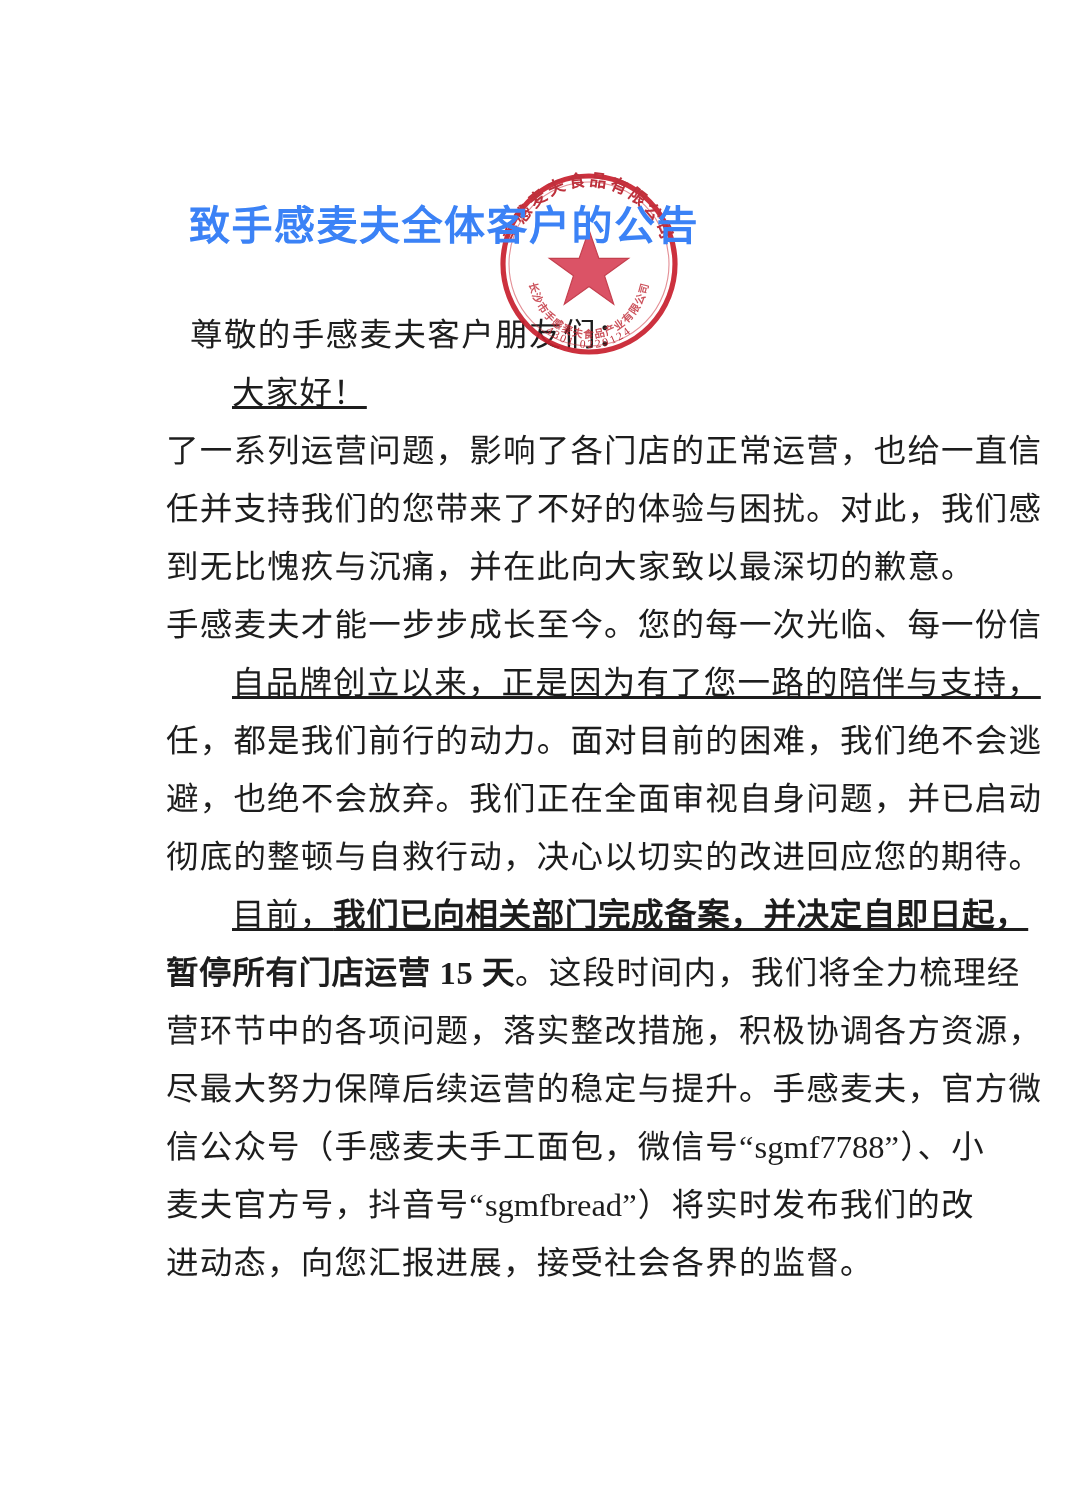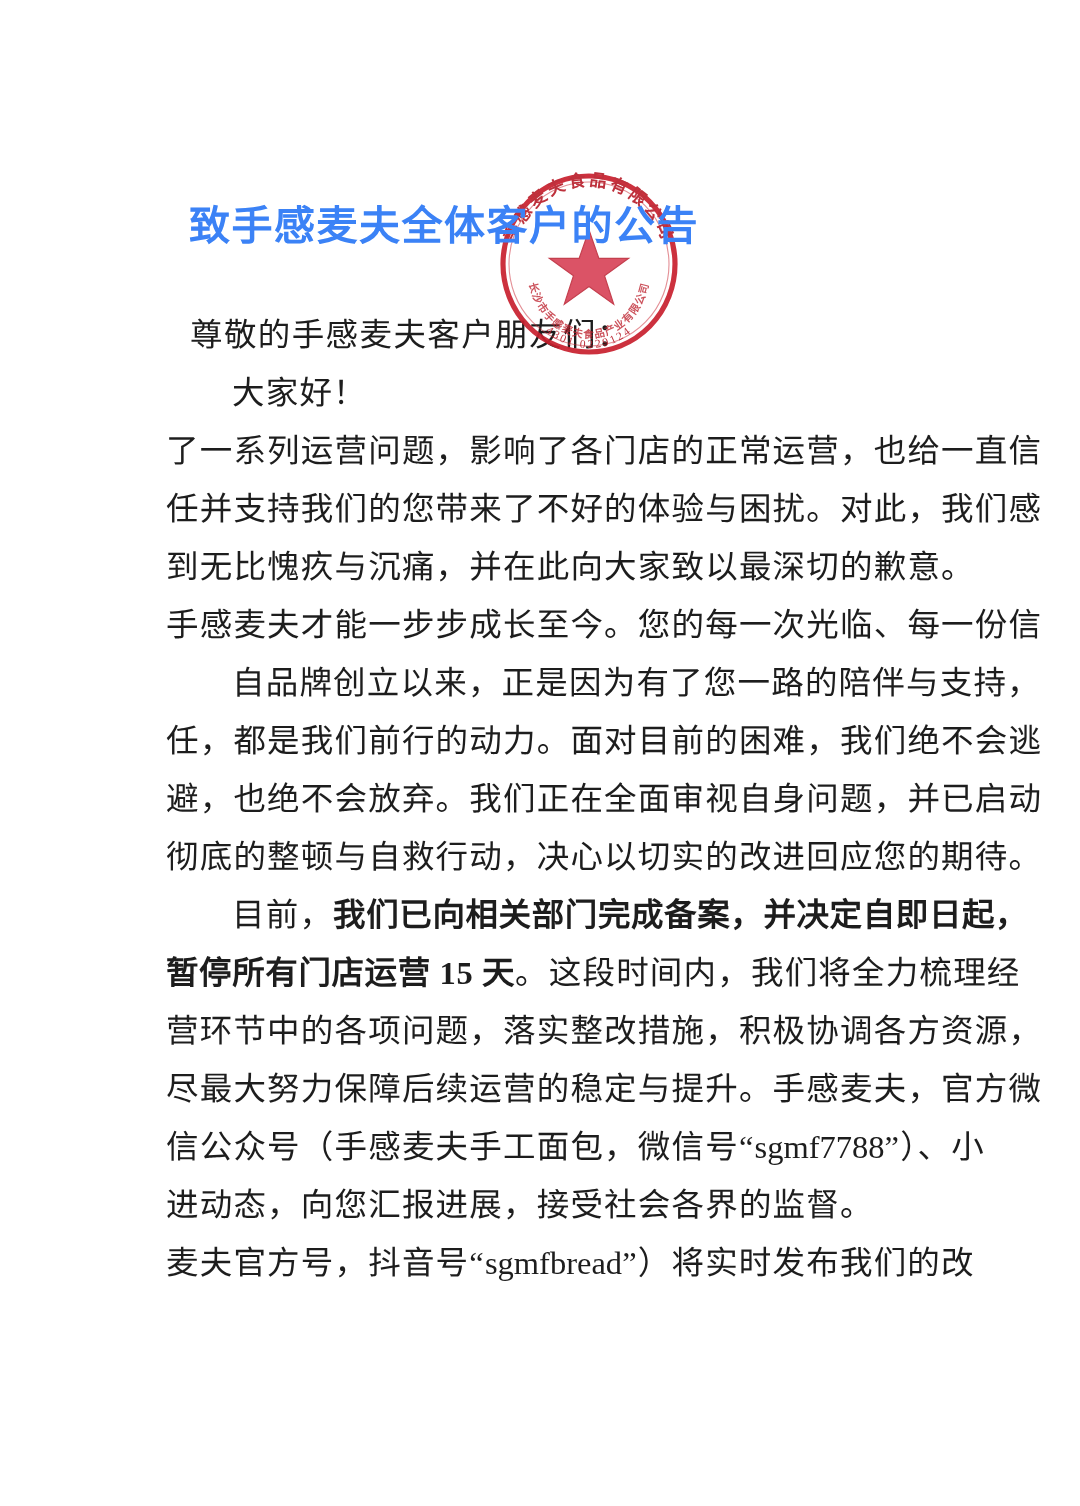--- a/index.html
+++ b/index.html
@@ -59,21 +59,21 @@
 
   .line {
     font-size: 32.5px;
     line-height: 58px;
     letter-spacing: 1.2px;
     white-space: nowrap;
     color: #1d1d1d;
   }
 
   .line.salutation { letter-spacing: 1.4px; margin-left: 24px; }
-  .indent-2 { padding-left: 66px; }
+  .indent-2 { padding-left: 66px; text-decoration: underline; }
 
   .b { font-weight: bold; letter-spacing: 0.6px; }
 
   .latin {
     font-family: Liberation Serif, serif;
     letter-spacing: 0;
   }
 </style>
 </head>
 <body>
@@ -137,21 +137,21 @@
         <span class="b">暂停所有门店运营 15 天</span><span>。这段时间内，我们将全力梳理经</span>
       </div>
       <div class="line">营环节中的各项问题，落实整改措施，积极协调各方资源，</div>
       <div class="line">尽最大努力保障后续运营的稳定与提升。手感麦夫，官方微</div>
 
       <div class="line">
         <span>信公众号（手感麦夫手工面包，微信号“</span><span class="latin">sgmf7788</span><span>”）、小</span>
       </div>
 
 
-      <div class="line">进动态，向您汇报进展，接受社会各界的监督。</div>
-
       <div class="line">
         <span>麦夫官方号，抖音号“</span><span class="latin">sgmfbread</span><span>”）将实时发布我们的改</span>
       </div>
+
+      <div class="line">进动态，向您汇报进展，接受社会各界的监督。</div>
     </div>
 
   </div>
 </div>
 
 </body></html>

